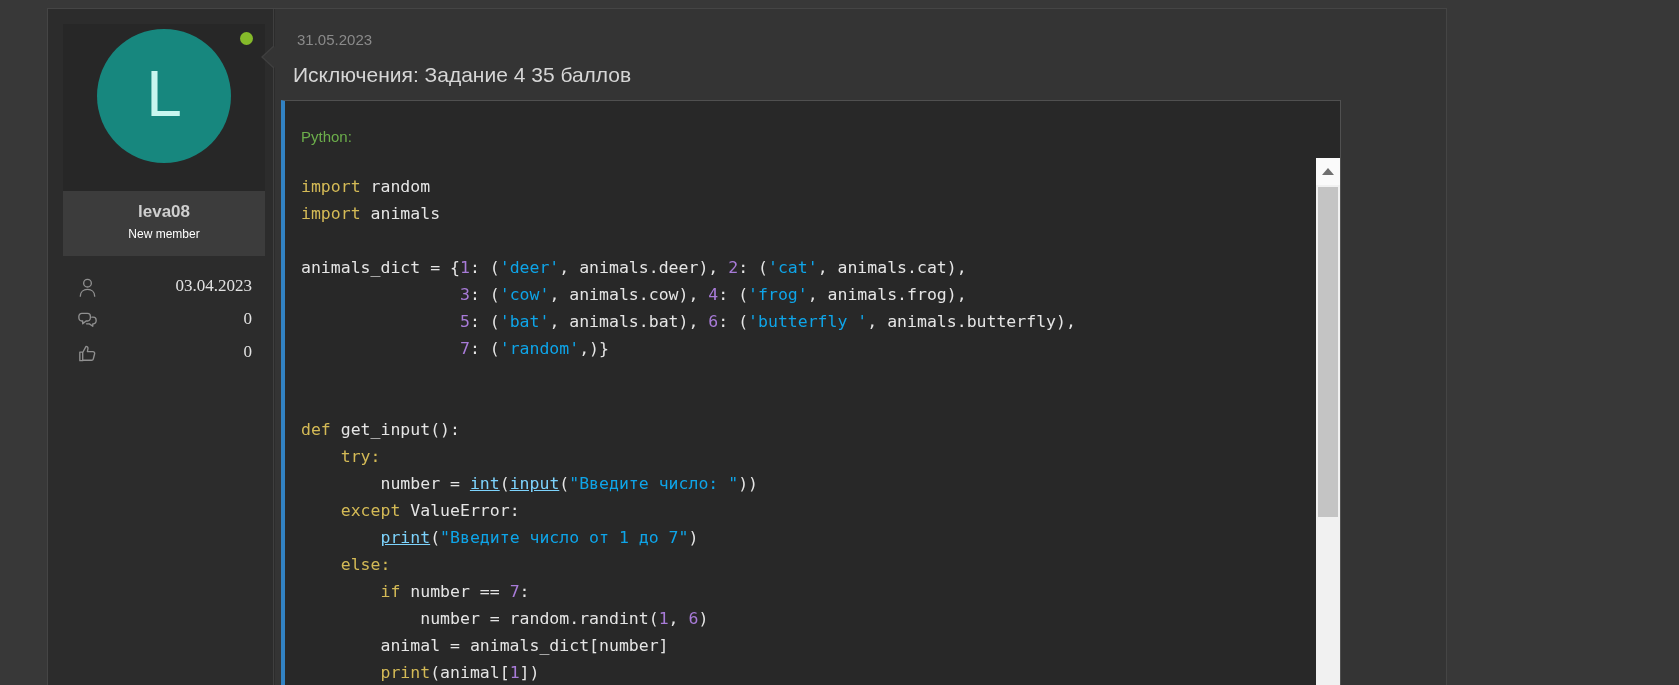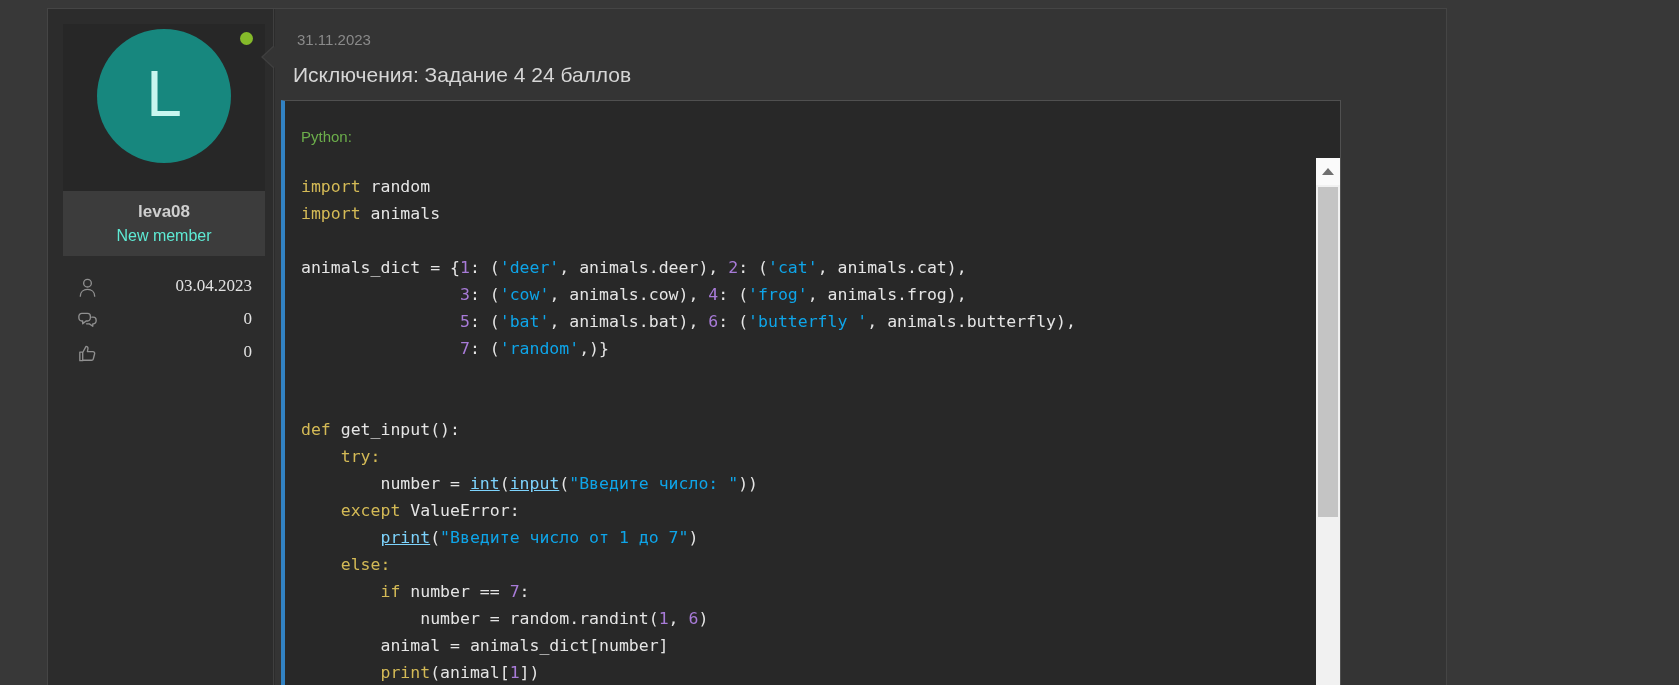--- a/index.html
+++ b/index.html
@@ -16,21 +16,21 @@
   .avatar-block { position:relative; height:167px; background:#272727; }
   .avatar { position:absolute; left:50%; top:5px; transform:translateX(-50%);
             width:134px; height:134px; border-radius:50%; background:#17877e;
             color:#c9f6ef; font-size:64px; font-weight:300; line-height:130px;
             text-align:center; cursor:pointer; }
   .online-dot { position:absolute; top:8px; right:12px; width:13px; height:13px;
                 border-radius:50%; background:#85ba2a; }
   .name-block { height:65px; background:#3c3c3c; text-align:center; padding-top:11px; }
   .username { display:block; font-size:17px; font-weight:bold; color:#cfcfcf;
               text-decoration:none; cursor:pointer; margin-bottom:5px; }
-  .user-title { font-size:16px; color:#5eead4; }
+  .user-title { font-size:12px; color:#ffffff; }
   .extras { padding:20px 13px 0 13px; }
   .stat-row { display:flex; justify-content:space-between; 
               height:26px; margin-bottom:7px; }
   .stat-row svg { width:23px; height:23px; stroke:#909090; fill:none;
                   stroke-width:1.4; stroke-linecap:round; stroke-linejoin:round; }
   .stat-value { font-family:"Liberation Serif", serif; font-size:17px; color:#e2e2e2; }
 
   
   .arrow-outline { position:absolute; left:213px; top:36px; width:0; height:0;
                    border-top:12px solid transparent; border-bottom:12px solid transparent;
@@ -107,22 +107,22 @@
             <span class="stat-value">0</span>
           </div>
         </div>
       </div>
     </aside>
 
     <div class="arrow-outline"></div>
     <div class="arrow-inner"></div>
 
     <section class="message-cell">
-      <div class="post-date">31.11.2023</div>
-      <h1 class="post-title">Исключения: Задание 4 24 баллов</h1>
+      <div class="post-date">31.05.2023</div>
+      <h1 class="post-title">Исключения: Задание 4 35 баллов</h1>
 
       <div class="code-block">
         <div class="code-header">Python:</div>
         <pre class="code-pre" id="code-pre"><div class="code-line"><span class="tok-k">import</span><span class="tok-p"> random</span></div><div class="code-line"><span class="tok-k">import</span><span class="tok-p"> animals</span></div><div class="code-line">&nbsp;</div><div class="code-line"><span class="tok-p">animals_dict = {</span><span class="tok-n">1</span><span class="tok-p">: (</span><span class="tok-s">'deer'</span><span class="tok-p">, animals.deer), </span><span class="tok-n">2</span><span class="tok-p">: (</span><span class="tok-s">'cat'</span><span class="tok-p">, animals.cat),</span></div><div class="code-line"><span class="tok-p">                </span><span class="tok-n">3</span><span class="tok-p">: (</span><span class="tok-s">'cow'</span><span class="tok-p">, animals.cow), </span><span class="tok-n">4</span><span class="tok-p">: (</span><span class="tok-s">'frog'</span><span class="tok-p">, animals.frog),</span></div><div class="code-line"><span class="tok-p">                </span><span class="tok-n">5</span><span class="tok-p">: (</span><span class="tok-s">'bat'</span><span class="tok-p">, animals.bat), </span><span class="tok-n">6</span><span class="tok-p">: (</span><span class="tok-s">'butterfly '</span><span class="tok-p">, animals.butterfly),</span></div><div class="code-line"><span class="tok-p">                </span><span class="tok-n">7</span><span class="tok-p">: (</span><span class="tok-s">'random'</span><span class="tok-p">,)}</span></div><div class="code-line">&nbsp;</div><div class="code-line">&nbsp;</div><div class="code-line"><span class="tok-k">def</span><span class="tok-p"> get_input():</span></div><div class="code-line"><span class="tok-p">    </span><span class="tok-k">try:</span></div><div class="code-line"><span class="tok-p">        number = </span><span class="tok-b">int</span><span class="tok-p">(</span><span class="tok-b">input</span><span class="tok-p">(</span><span class="tok-s">"Введите число: "</span><span class="tok-p">))</span></div><div class="code-line"><span class="tok-p">    </span><span class="tok-k">except</span><span class="tok-p"> ValueError:</span></div><div class="code-line"><span class="tok-p">        </span><span class="tok-b">print</span><span class="tok-p">(</span><span class="tok-s">"Введите число от 1 до 7"</span><span class="tok-p">)</span></div><div class="code-line"><span class="tok-p">    </span><span class="tok-k">else:</span></div><div class="code-line"><span class="tok-p">        </span><span class="tok-k">if</span><span class="tok-p"> number == </span><span class="tok-n">7</span><span class="tok-p">:</span></div><div class="code-line"><span class="tok-p">            number = random.randint(</span><span class="tok-n">1</span><span class="tok-p">, </span><span class="tok-n">6</span><span class="tok-p">)</span></div><div class="code-line"><span class="tok-p">        animal = animals_dict[number]</span></div><div class="code-line"><span class="tok-p">        </span><span class="tok-k">print</span><span class="tok-p">(animal[</span><span class="tok-n">1</span><span class="tok-p">])</span></div></pre>
         <div class="scrollbar">
           <div class="sb-btn">
             <span class="sb-tri"></span>
           </div>
           <div class="sb-thumb"></div>
         </div>

